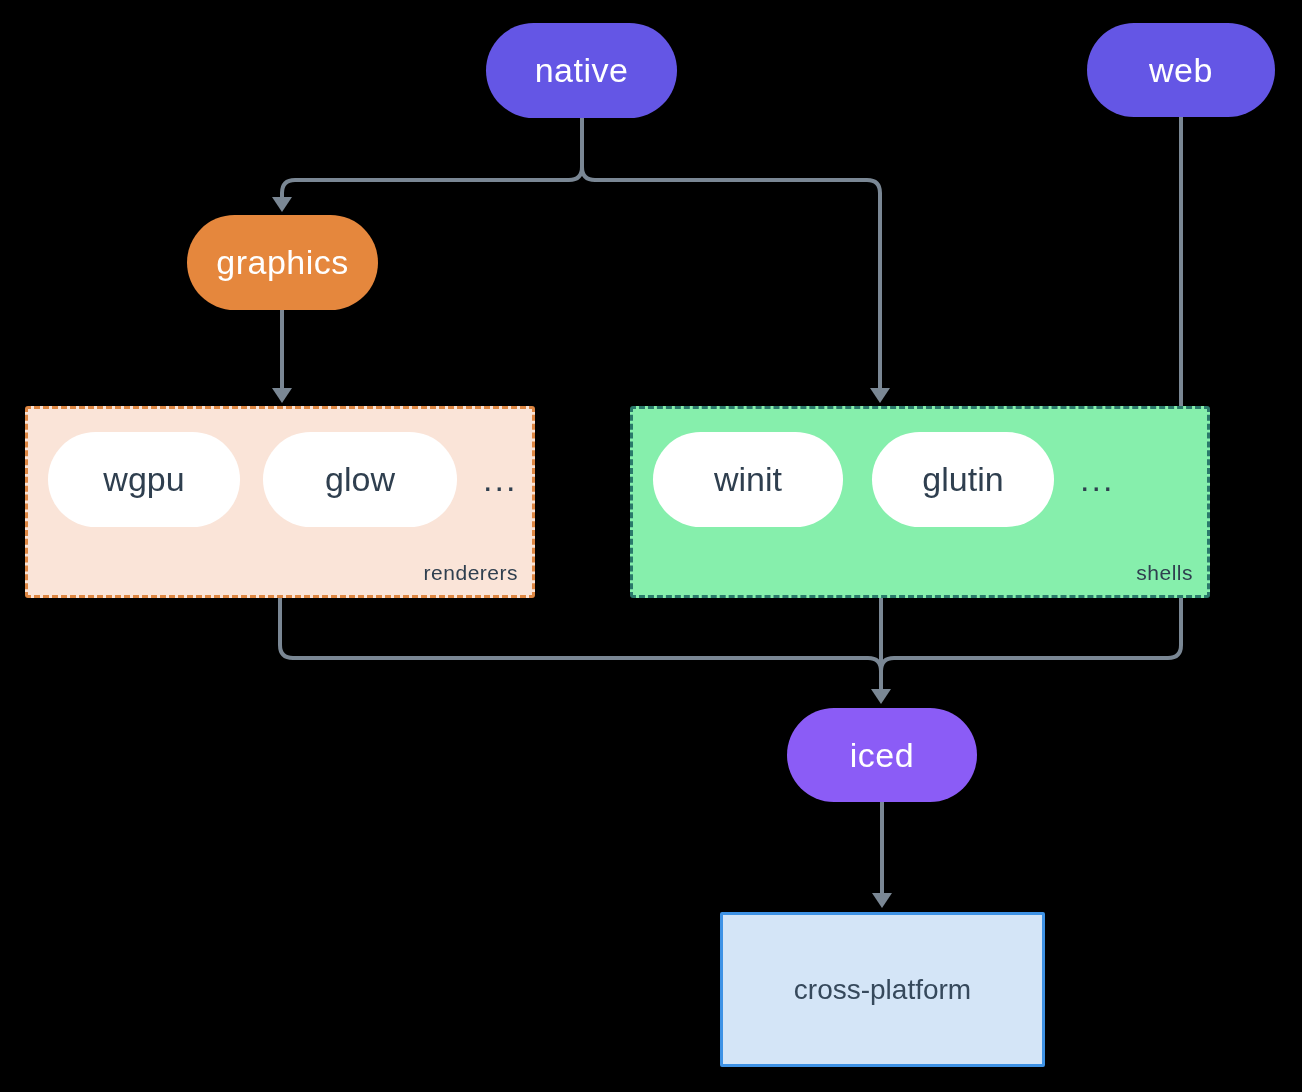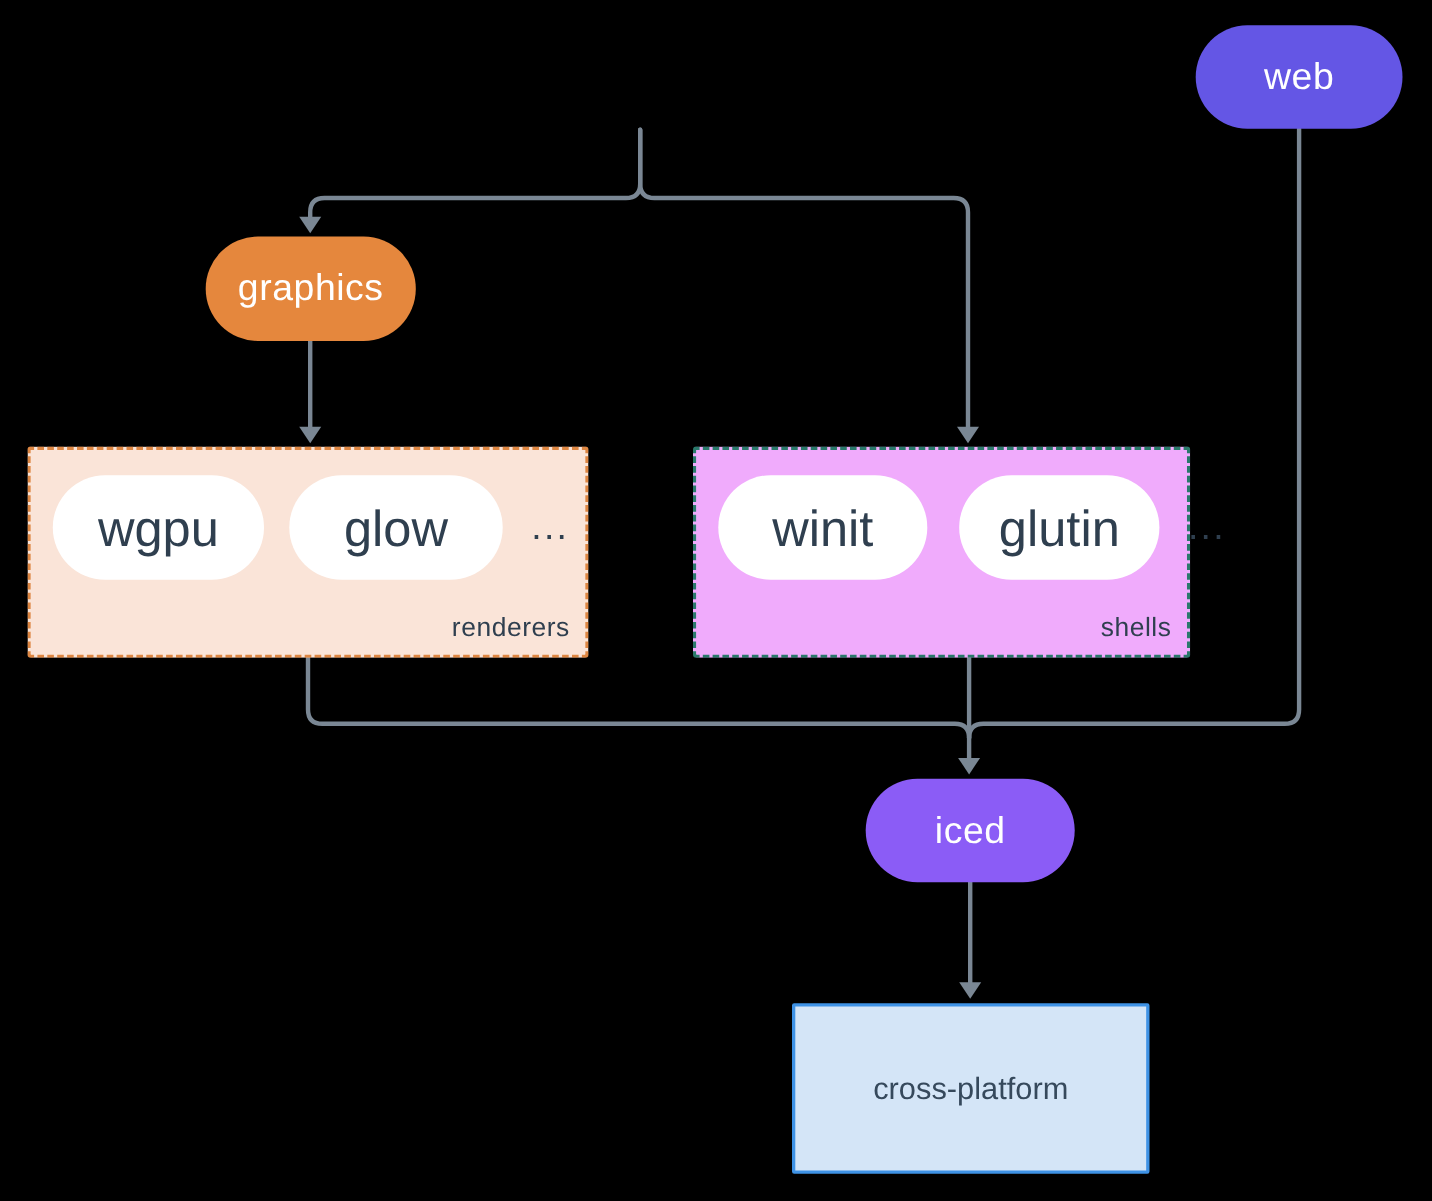--- a/index.html
+++ b/index.html
@@ -44,56 +44,56 @@
     box-sizing: border-box;
   }
   .group-renderers {
     left: 25px;
     width: 510px;
     background: #FAE4D8;
     border: 3px dashed #DE8743;
   }
   .group-shells {
     left: 630px;
-    width: 452px;
-    background: #f0abfc;
+    width: 580px;
+    background: #86efac;
     border: 3px dashed #2A796B;
   }
   .group-row {
     position: absolute;
     left: 20px;
     top: 23px;
     display: flex;
     align-items: center;
   }
   .white-pill {
     height: 95px;
     display: flex;
     align-items: center;
     justify-content: center;
     background: #ffffff;
     border-radius: 50px;
-    font-size: 46px;
+    font-size: 34px;
     color: #2F3F4F;
   }
   .wp-wgpu   { width: 192px; margin-right: 23px; }
   .wp-glow   { width: 194px; }
   .wp-winit  { width: 190px; margin-right: 29px; }
   .wp-glutin { width: 182px; text-align: center; }
   .ellipsis {
     font-size: 34px;
     color: #2F3F4F;
     margin-left: 26px;
     letter-spacing: 2px;
   }
   .group-label {
     position: absolute;
     right: 14px;
     bottom: 10px;
-    font-size: 24px;
+    font-size: 21px;
     color: #2F3F4F;
     letter-spacing: 0.5px;
   }
   .app-box {
     position: absolute;
     left: 720px;
     top: 912px;
     width: 325px;
     height: 155px;
     box-sizing: border-box;
@@ -133,20 +133,23 @@
     </g>
     <g fill="#7A8794" stroke="none">
       <polygon points="272,197 292,197 282,212"></polygon>
       <polygon points="870,388 890,388 880,403"></polygon>
       <polygon points="272,388 292,388 282,403"></polygon>
       <polygon points="871,689 891,689 881,704"></polygon>
       <polygon points="872,893 892,893 882,908"></polygon>
     </g>
   </svg>
 
+  <div class="pill pill-native">
+    <span>native</span>
+  </div>
 
   <div class="pill pill-web">
     <span>web</span>
   </div>
 
   <div class="pill pill-graphics">
     <span>graphics</span>
   </div>
 
   <div class="group group-renderers">

